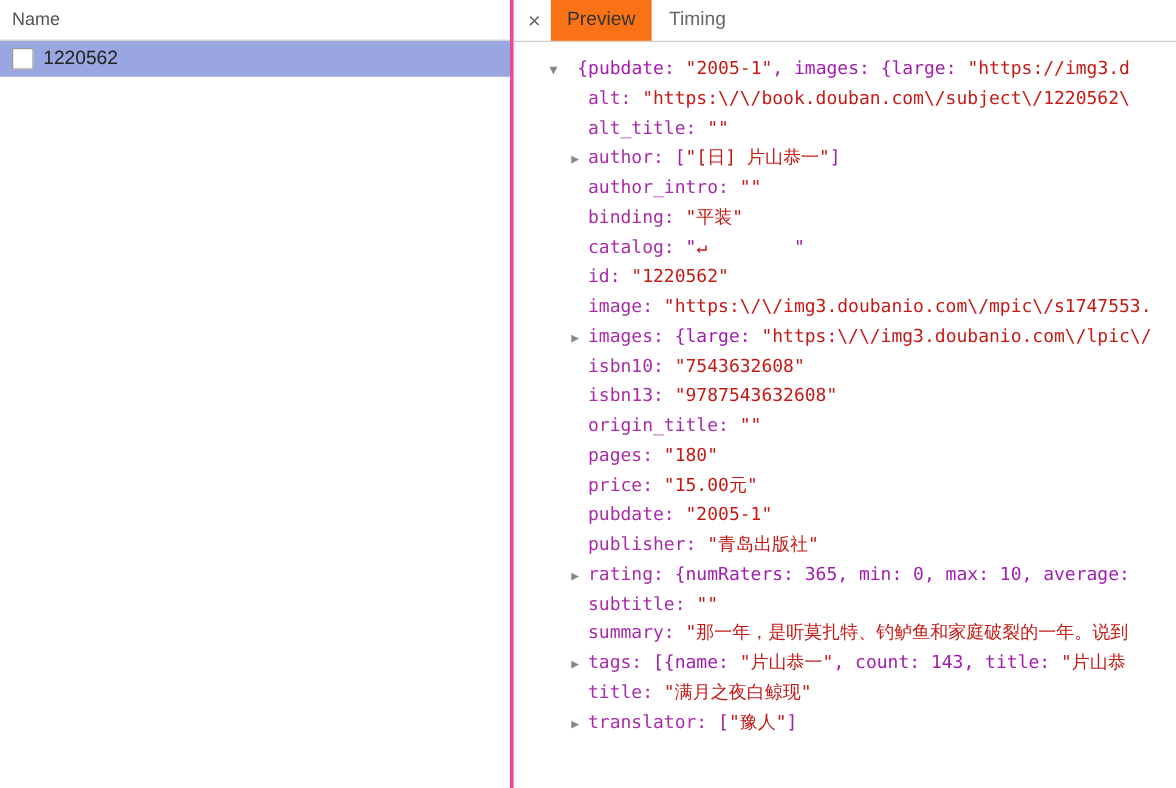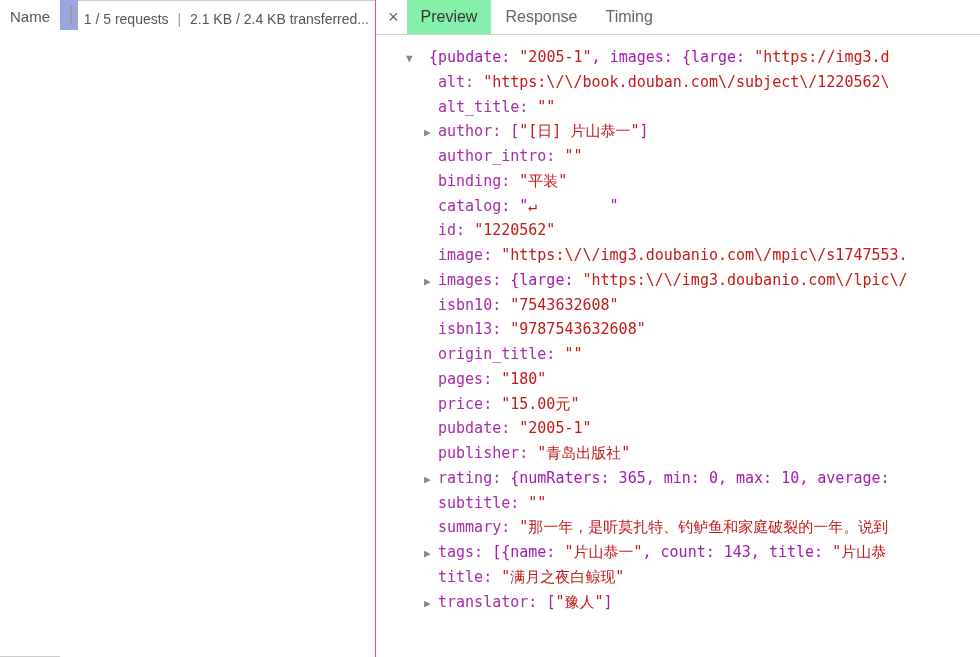--- a/index.html
+++ b/index.html
@@ -11,24 +11,24 @@
       font-family: -apple-system, BlinkMacSystemFont, "Segoe UI", sans-serif;
       font-size: 14px;
       color: #333;
       background: #fff;
       width: 980px;
       height: 657px;
       display: flex;
       overflow: hidden;
     }
     .left-panel {
-      width: 376px;
-      border-right: 1px solid #ec4899;
-      display: flex;
-      flex-direction: row;
+      width: 428px;
+      border-right: 3px solid #ec4899;
+      display: flex;
+      flex-direction: column;
     }
     .left-header {
       border-bottom: 1px solid #ccc;
       padding: 8px 10px;
       color: #555;
       font-size: 15px;
     }
     .request-list {
       flex: 1;
       overflow-y: auto;
@@ -76,21 +76,21 @@
       font-size: 18px;
       cursor: pointer;
     }
     .tab {
       padding: 8px 14px;
       color: #666;
       font-size: 16px;
       cursor: pointer;
     }
     .tab.active {
-      background: #86efac;
+      background: #f97316;
       color: #333;
     }
     .preview-content {
       flex: 1;
       overflow: auto;
       padding: 10px 0;
       font-family: Menlo, Monaco, Consolas, monospace;
       font-size: 15px;
       line-height: 1.65;
       white-space: nowrap;
@@ -125,32 +125,26 @@
 <body>
 
 <div class="left-panel">
   <div class="left-header">Name</div>
   <div class="request-list">
     <div class="request-item">
       <span class="request-icon"></span>
       <span>1220562</span>
     </div>
   </div>
-  <div class="left-footer">
-    <span>1 / 5 requests</span>
-    <span class="sep">|</span>
-    <span>2.1 KB / 2.4 KB transferred...</span>
-  </div>
 </div>
 
 <div class="right-panel">
   <div class="tabs">
     <span class="close-btn">×</span>
     <span class="tab active">Preview</span>
-    <span class="tab">Response</span>
     <span class="tab">Timing</span>
   </div>
 
   <div class="preview-content">
     <div class="line indent1">
       <span class="arrow">▼</span>
       <span class="punc">{pubdate: </span><span class="str">"2005-1"</span><span class="punc">, images: {large: </span><span class="str">"https://img3.d</span>
     </div>
     <div class="line indent2">
       <span class="arrow"></span><span class="key">alt: </span><span class="str">"https:\/\/book.douban.com\/subject\/1220562\</span>

